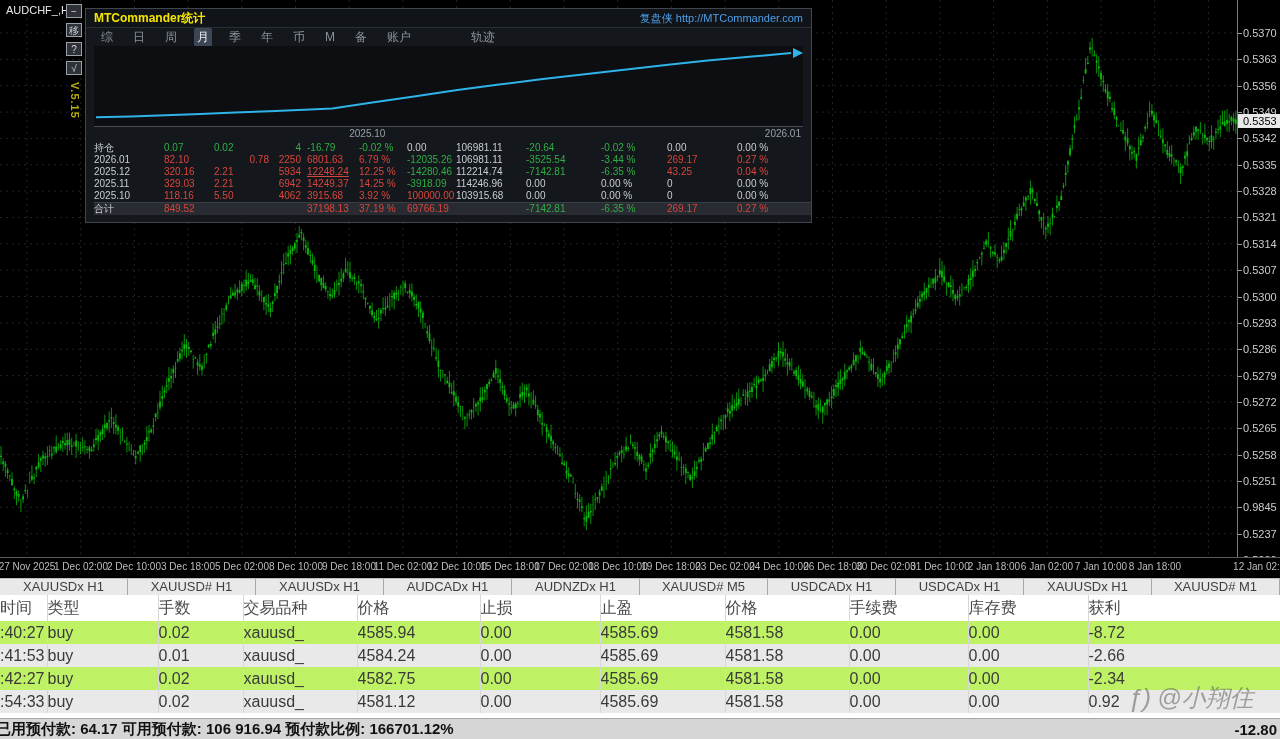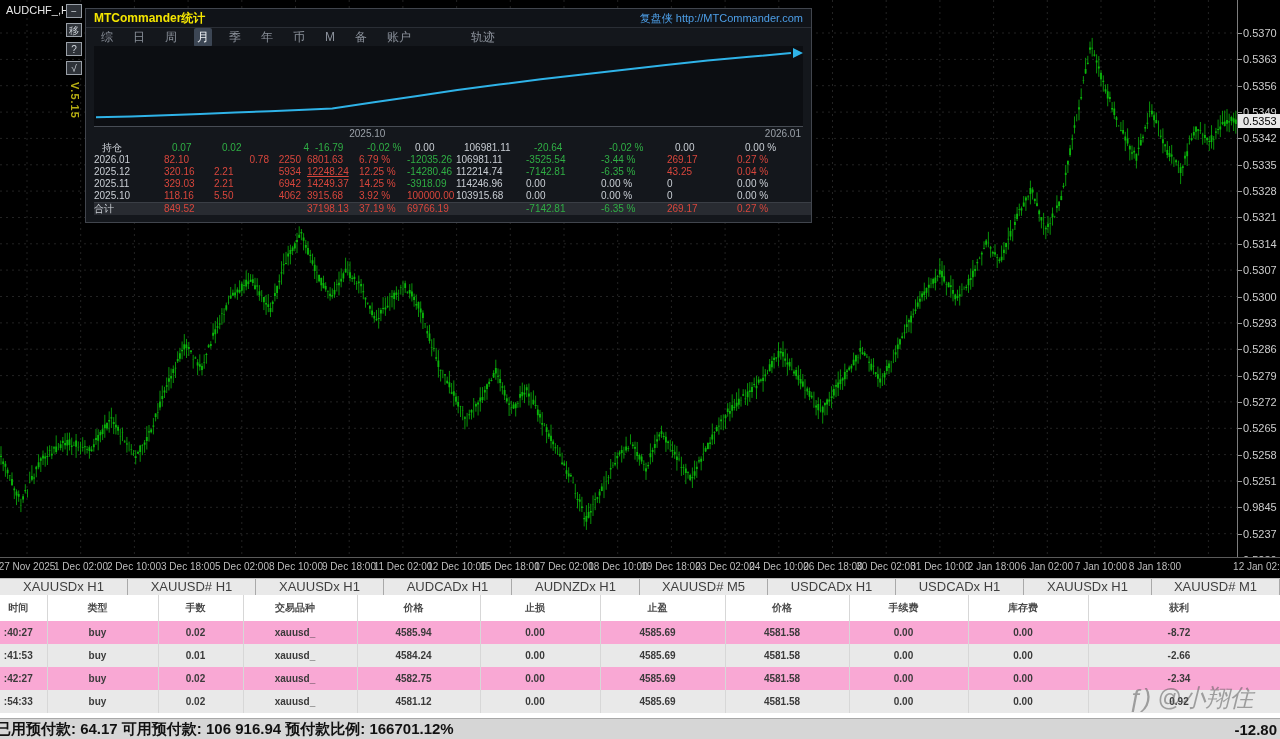--- a/index.html
+++ b/index.html
@@ -52,24 +52,24 @@
   
   #tab-bar{position:absolute;left:0;top:578px;width:1280px;height:17px;background:#e9e9e9;
     display:flex;overflow:hidden;border-top:1px solid #bdbdbd;}
   .tab{width:127px;flex:0 0 127px;text-align:center;color:#3f3f3f;font-size:13px;line-height:16px;cursor:default;}
   .tab + .tab{border-left:1px solid #a9a9a9;}
 
   
   #orders-area{position:absolute;left:0;top:595px;width:1280px;height:123px;background:#fff;}
   #orders-table{border-collapse:collapse;table-layout:fixed;width:1280px;}
   #orders-table td,#orders-table th{border-right:1px solid #d7d7d7;padding:0 10px 0 0;
-    font-size:10px;font-weight:bold;text-align:center;color:#3a3a3a;overflow:hidden;white-space:nowrap;}
+    font-size:16px;font-weight:normal;text-align:left;color:#3a3a3a;overflow:hidden;white-space:nowrap;}
   #orders-table th{height:26px;color:#4a4a4a;}
   #orders-table td{height:23px;}
-  #orders-table tr.odd{background:#f9a8d4;}
+  #orders-table tr.odd{background:#bef264;}
   #orders-table tr.even{background:#e9e9e9;}
 
   
   #status-bar{position:absolute;left:0;top:718px;width:1280px;height:21px;background:#d6d6d6;
     border-top:1px solid #a8a8a8;display:flex;justify-content:space-between;align-items:center;
     font-size:15px;font-weight:600;color:#111;}
   #status-left{margin-left:-4px;white-space:nowrap;}
   #status-right{padding-right:3px;}
 
   
@@ -192,21 +192,21 @@
           <polyline points="2.0,71.3 36.8,70.6 71.5,69.2 106.3,67.9 141.0,66.5 175.8,65.2 210.5,63.8 238.3,62.4 280.0,56.3 321.7,50.2 363.4,44.1 405.1,38.6 446.8,33.2 488.5,28.4 530.2,23.7 571.9,18.9 613.6,14.5 655.3,10.8 697.0,7.0" fill="none" stroke="#2fb3e8" stroke-width="2"></polyline>
           <path d="M709 7.0 l-10 -5 l0 10 Z" fill="#2fb3e8"></path>
         </svg>
     </div>
     <div id="equity-labels">
         <span class="eq-label" style="left: 36%;">2025.10</span>
         <span class="eq-label" style="right: 2px;">2026.01</span>
       </div>
     <div id="panel-table">
         <div class="p-row ">
-          <span class="p-cell c-w" style="width: 70px; text-align: left; margin-left: 8px;">持仓</span>
+          <span class="p-cell c-w" style="width: 70px; text-align: left;">持仓</span>
           <span class="p-cell c-g" style="width: 50px; text-align: left;">0.07</span>
           <span class="p-cell c-g" style="width: 55px; text-align: left;">0.02</span>
           <span class="p-cell c-g" style="width: 32px; text-align: right; padding-right: 6px;">4</span>
           <span class="p-cell c-g" style="width: 52px; text-align: left;">-16.79</span>
           <span class="p-cell c-g" style="width: 48px; text-align: left;">-0.02 %</span>
           <span class="p-cell c-w" style="width: 49px; text-align: left;">0.00</span>
           <span class="p-cell c-w" style="width: 70px; text-align: left;">106981.11</span>
           <span class="p-cell c-g" style="width: 75px; text-align: left;">-20.64</span>
           <span class="p-cell c-g" style="width: 66px; text-align: left;">-0.02 %</span>
           <span class="p-cell c-w" style="width: 70px; text-align: left;">0.00</span>

